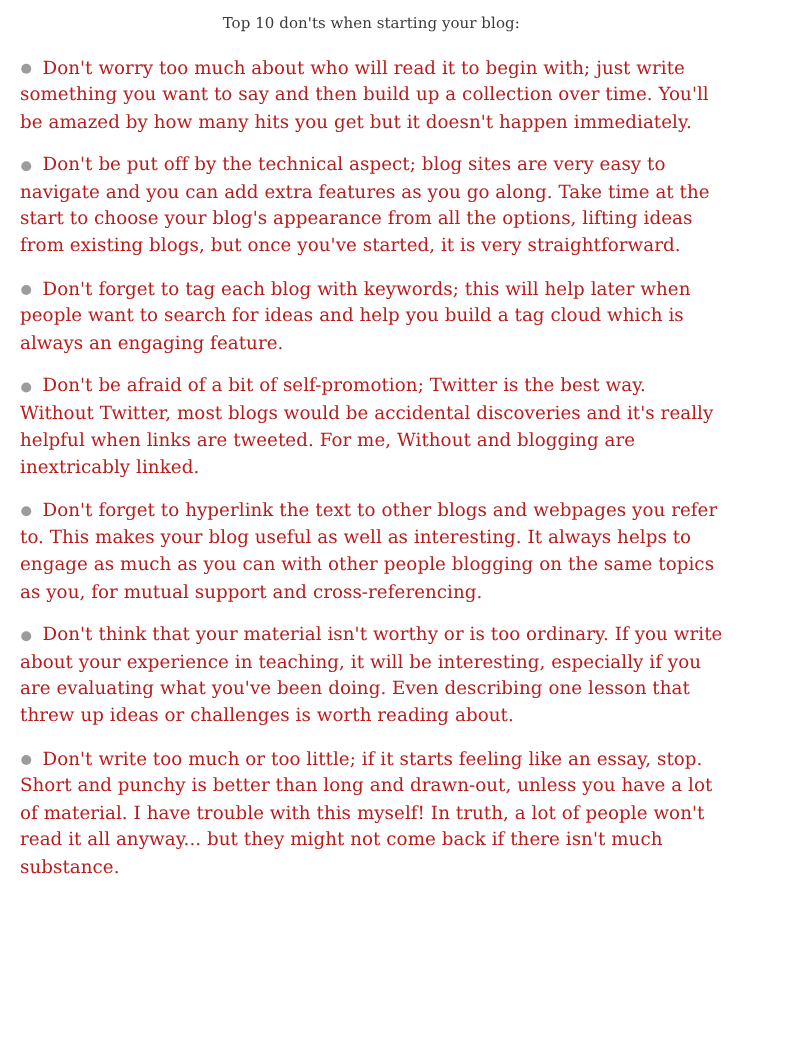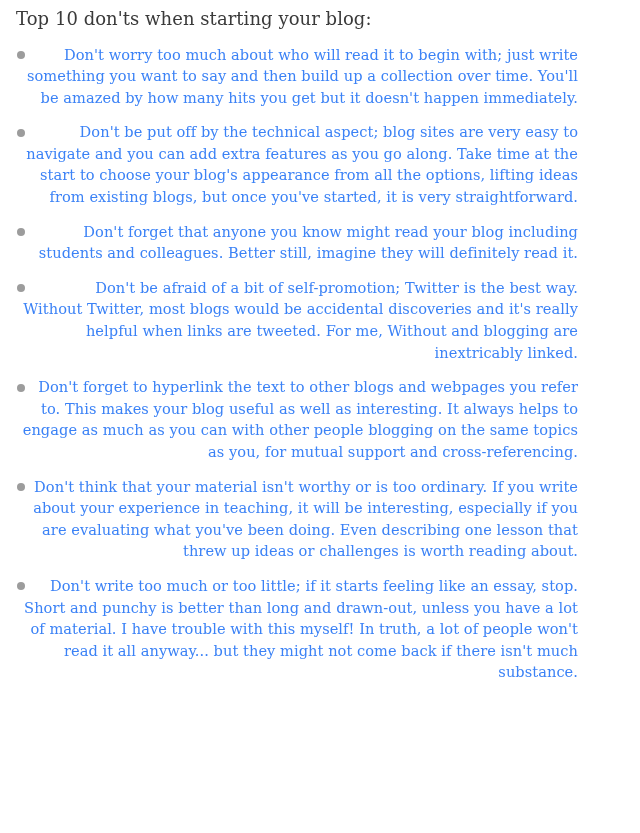--- a/index.html
+++ b/index.html
@@ -14,40 +14,40 @@
     font-family: "DejaVu Serif", "Liberation Serif", serif;
     color: #3a3a3a;
     -webkit-font-smoothing: antialiased;
   }
   #doc {
     padding: 8px 62px 0 16px;
     box-sizing: border-box;
     width: 640px;
   }
   .intro {
-    font-size: 18px;
+    font-size: 12px;
     line-height: 21.5px;
     color: #3a3a3a;
     margin: 0 0 14px 0;
     letter-spacing: 0.05px;
+    text-align: center;
   }
   .tips {
     list-style: none;
     margin: 0;
     padding: 0;
   }
   .tip {
     position: relative;
     font-size: 14.6px;
     line-height: 21.6px;
-    color: #3b82f6;
+    color: #b91c1c;
     margin: 0 0 13px 0;
     text-indent: 18px;
     letter-spacing: 0.05px;
-    text-align: right;
   }
   .tip:last-child {
     margin-bottom: 0;
   }
   .tip .bullet {
     position: absolute;
     left: 1px;
     top: 7.5px;
     width: 8px;
     height: 8px;
@@ -67,21 +67,21 @@
   <p class="intro">Top 10 don'ts when starting your blog:</p>
 
   <ul class="tips">
     <li class="tip">
       <span class="bullet"></span><span class="tip-text">Don't worry too much about who will read it to begin with; just write something you want to say and then build up a collection over time. You'll be amazed by how many hits you get but it doesn't happen immediately.</span>
     </li>
     <li class="tip">
       <span class="bullet"></span><span class="tip-text">Don't be put off by the technical aspect; blog sites are very easy to navigate and you can add extra features as you go along. Take time at the start to choose your blog's appearance from all the options, lifting ideas from existing blogs, but once you've started, it is very straightforward.</span>
     </li>
     <li class="tip">
-      <span class="bullet"></span><span class="tip-text">Don't forget that anyone you know might read your blog including students and colleagues. Better still, imagine they will definitely read it.</span>
+      <span class="bullet"></span><span class="tip-text">Don't forget to tag each blog with keywords; this will help later when people want to search for ideas and help you build a tag cloud which is always an engaging feature.</span>
     </li>
     <li class="tip">
       <span class="bullet"></span><span class="tip-text">Don't be afraid of a bit of self-promotion; Twitter is the best way. Without Twitter, most blogs would be accidental discoveries and it's really helpful when links are tweeted. For me, Without and blogging are inextricably linked.</span>
     </li>
     <li class="tip">
       <span class="bullet"></span><span class="tip-text">Don't forget to hyperlink the text to other blogs and webpages you refer to. This makes your blog useful as well as interesting. It always helps to engage as much as you can with other people blogging on the same topics as you, for mutual support and cross-referencing.</span>
     </li>
     <li class="tip">
       <span class="bullet"></span><span class="tip-text">Don't think that your material isn't worthy or is too ordinary. If you write about your experience in teaching, it will be interesting, especially if you are evaluating what you've been doing. Even describing one lesson that threw up ideas or challenges is worth reading about.</span>
     </li>

